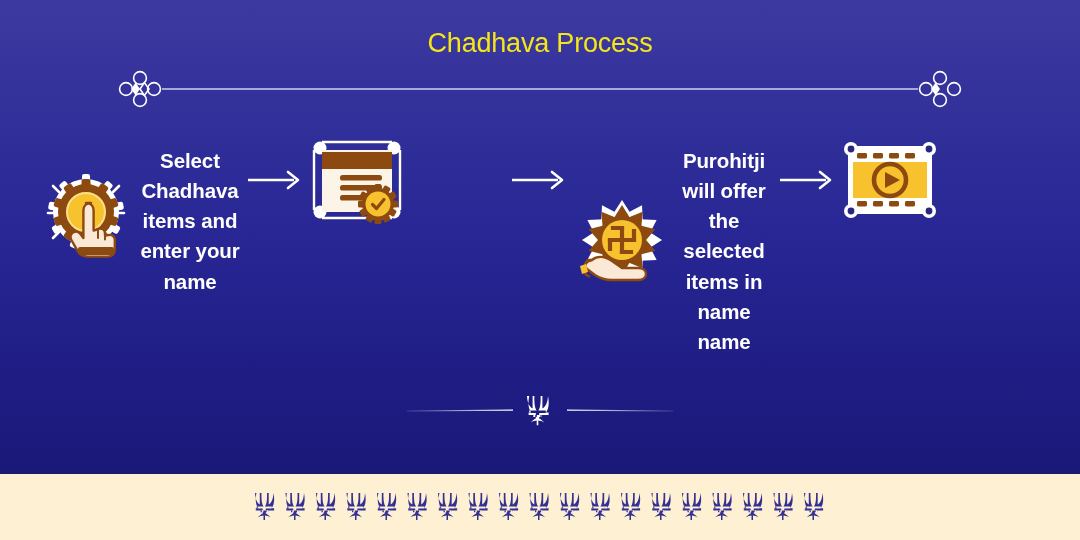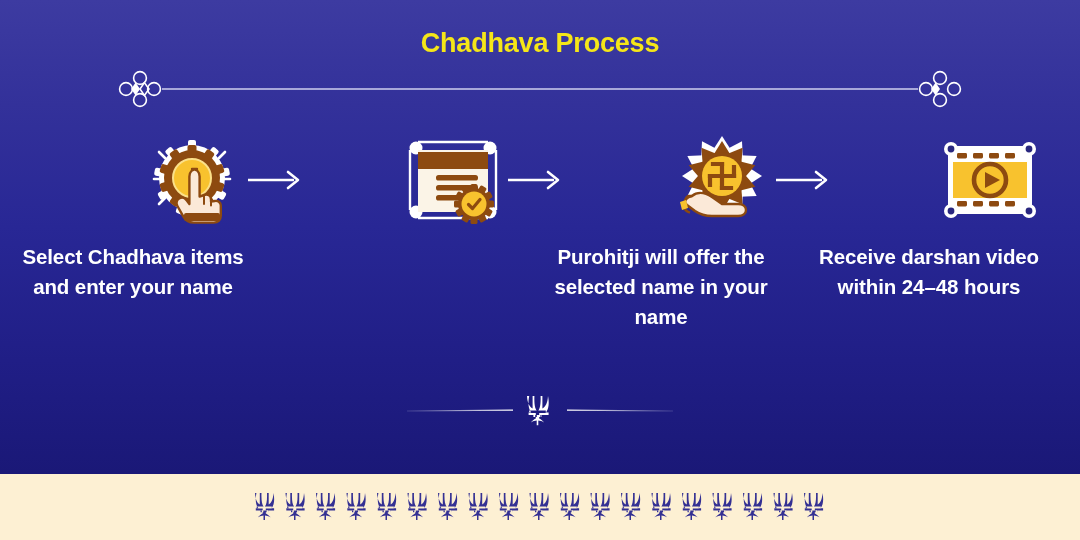--- a/index.html
+++ b/index.html
@@ -21,21 +21,21 @@
     left:0; top:0; right:0;
     height:474px;
     background:linear-gradient(180deg, #3d3ba1 0%, #33319a 22%, #282795 48%, #201e86 76%, #1a1877 100%);
   }
   
   .title {
     position:absolute;
     top:28px; left:0; right:0;
     text-align:center;
     font-size:27px;
-    font-weight:bold;
+    font-weight:normal;
     color:#f5e618;
     letter-spacing:-0.2px;
   }
   
   .top-divider {
     position:absolute;
     top:70px;
     left:118px;
     width:844px;
     height:38px;
@@ -46,22 +46,22 @@
     top:132px;
     left:40px;
     width:1000px;
     display:flex;
     align-items:flex-start;
     justify-content:space-between;
   }
   .step {
     width:204px;
     display:flex;
-    flex-direction:column;
-    align-items:flex-end;
+    flex-direction:row;
+    align-items:center;
   }
   .icon-wrap {
     width:100px;
     height:96px;
     display:flex;
     align-items:center;
     justify-content:center;
   }
   .caption {
     margin-top:14px;
@@ -311,21 +311,21 @@
           </g>
 
           <g>
             <path d="M20 62 c6 -5 14 -3 20 1 l10 7 l16 0 c5 0 8 2.6 8 6 c0 3.6 -3 6 -8 6
                      l-26 0 c-7 0 -12 -1.6 -17 -5 l-8 -6 c-3 -2.4 -2.6 -6.6 1 -9 z" fill="#fbe9d8" stroke="#8d4a10" stroke-width="2.4" stroke-linejoin="round"></path>
             <path d="M20 62 c-5 1 -8 4.4 -8 9 c0 3.6 2.4 6.6 6 7.6" fill="none" stroke="#8d4a10" stroke-width="2.4"></path>
             <path d="M14 66 l-6 2 l2 8 l6 -2 z" fill="#f8c22e"></path>
           </g>
         </svg>
       </div>
-      <div class="caption">Purohitji will offer the selected name in your name</div>
+      <div class="caption">Purohitji will offer the selected items in name name</div>
     </div>
 
     <div class="arrow">
       <svg width="60" height="22" viewBox="0 0 60 22">
         <line x1="2" y1="11" x2="48" y2="11" stroke="#ffffff" stroke-width="2.6"></line>
         <path d="M42 3 L52 11 L42 19" fill="none" stroke="#ffffff" stroke-width="2.6" stroke-linecap="round" stroke-linejoin="round"></path>
       </svg>
     </div>
 
     <div class="step">
@@ -357,21 +357,20 @@
             <rect x="17" y="67" width="10" height="5.5" rx="1.4"></rect>
             <rect x="33" y="67" width="10" height="5.5" rx="1.4"></rect>
             <rect x="49" y="67" width="10" height="5.5" rx="1.4"></rect>
             <rect x="65" y="67" width="10" height="5.5" rx="1.4"></rect>
           </g>
 
           <circle cx="50" cy="46" r="16" fill="none" stroke="#8d4a10" stroke-width="4.6"></circle>
           <path d="M45 38 L60 46 L45 54 Z" fill="#8d4a10"></path>
         </svg>
       </div>
-      <div class="caption">Receive darshan video within 24–48 hours</div>
     </div>
 
   </div>
 
   <div class="bottom-divider">
     <svg width="270" height="36" viewBox="0 0 270 36">
       <defs>
         <linearGradient id="fadeL" x1="0" y1="0" x2="1" y2="0">
           <stop offset="0" stop-color="#ffffff" stop-opacity="0.15"></stop>
           <stop offset="1" stop-color="#ffffff" stop-opacity="1"></stop>

